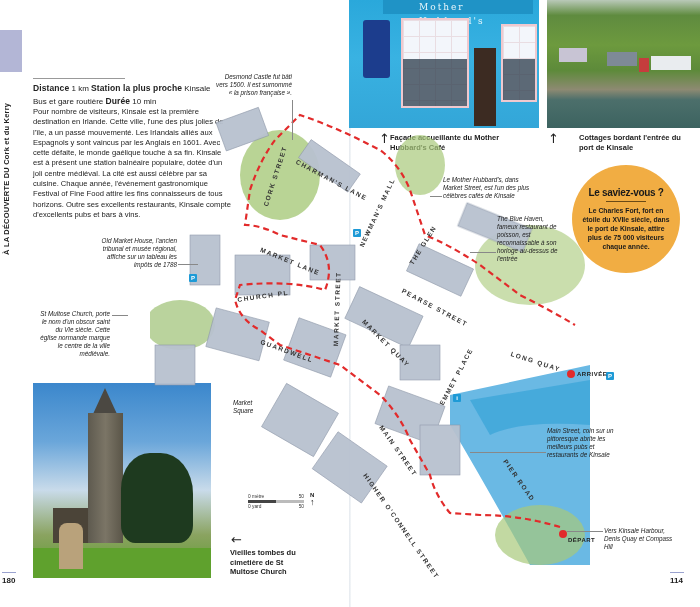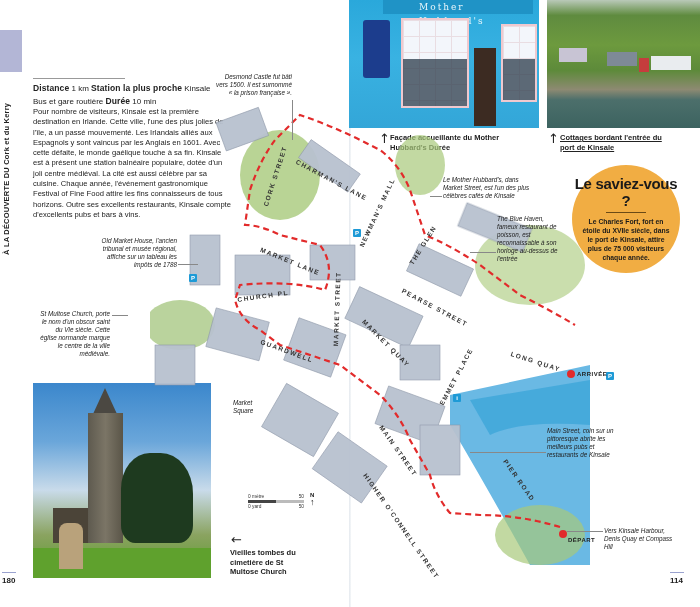--- a/index.html
+++ b/index.html
@@ -53,21 +53,21 @@
   .caption { position: absolute; font-size: 7.5px; line-height: 9.5px; font-weight: bold; color: #222; }
   .arrow { font-family: "DejaVu Sans", sans-serif; font-size: 13px; font-weight: normal; position: absolute; color: #222; }
 
   .annot { position: absolute; font-size: 6.3px; line-height: 8px; font-style: italic; color: #222; }
   .annot.right { text-align: right; }
   .leader { position: absolute; height: 1px; background: #888; }
   .leader-v { position: absolute; width: 1px; background: #888; }
 
   
   .dyk { position: absolute; left: 572px; top: 165px; width: 108px; height: 108px; border-radius: 50%; background: #f1ad43; text-align: center; }
-  .dyk-title { margin-top: 10px; font-size: 15px; font-weight: bold; letter-spacing: -0.3px; color: #1a1a1a; }
+  .dyk-title { margin-top: 22px; font-size: 10px; font-weight: bold; letter-spacing: -0.3px; color: #1a1a1a; }
   .dyk-rule { width: 40px; height: 1px; background: #6a4a16; margin: 3px auto 4px; }
   .dyk-body { font-size: 6.8px; line-height: 9px; font-weight: bold; padding: 0 10px; color: #1a1a1a; }
 
   
   .map { position: absolute; left: 150px; top: 95px; width: 440px; height: 470px; }
   .street-label { position: absolute; font-size: 6.5px; font-weight: bold; letter-spacing: 1.5px; color: #333; white-space: nowrap; transform-origin: 0 0; }
   .p-badge { position: absolute; width: 8px; height: 8px; background: #1e9ad6; color: #fff; font-size: 6px; font-weight: bold; line-height: 8px; text-align: center; border-radius: 1px; }
   .marker { position: absolute; width: 8px; height: 8px; border-radius: 50%; background: #e22b2b; }
   .marker-label { position: absolute; font-size: 6px; font-weight: bold; letter-spacing: 0.5px; color: #222; }
 
@@ -110,30 +110,30 @@
         <div class="grid"></div>
         <div class="lower"></div>
       </div>
     <div class="cafe-door"></div>
     <div class="cafe-win" style="left:152px;top:24px;width:36px;height:78px;">
         <div class="grid"></div>
         <div class="lower"></div>
       </div>
   </div>
   <span class="arrow" style="left:379px;top:131px;">↑</span>
-  <div class="caption" style="left:390px;top:133px;width:120px;">Façade accueillante du Mother Hubbard's Durée</div>
+  <div class="caption" style="left:390px;top:133px;width:120px;">Façade accueillante du Mother Hubbard's Café</div>
 
   <div class="photo photo-harbour">
     <div class="house" style="left:12px;top:48px;width:28px;background:#c8c4d4;"></div>
     <div class="house" style="left:60px;top:52px;width:30px;background:#7e8a96;"></div>
     <div class="house" style="left:92px;top:58px;width:10px;background:#c53d3d;"></div>
     <div class="house" style="left:104px;top:56px;width:40px;background:#e9ecef;"></div>
   </div>
   <span class="arrow" style="left:548px;top:131px;">↑</span>
-  <div class="caption" style="left:560px;top:133px;width:110px;text-decoration:underline;">Cottages bordant l'entrée du port de Kinsale</div>
+  <div class="caption" style="left:579px;top:133px;width:110px;">Cottages bordant l'entrée du port de Kinsale</div>
 
   <div class="photo photo-church">
     <div class="church-nave"></div>
     <div class="church-spire"></div>
     <div class="church-tower"></div>
     <div class="yew"></div>
     <div class="grass"></div>
     <div class="tomb"></div>
   </div>
   <span class="arrow" style="left:231px;top:532px;">←</span>

